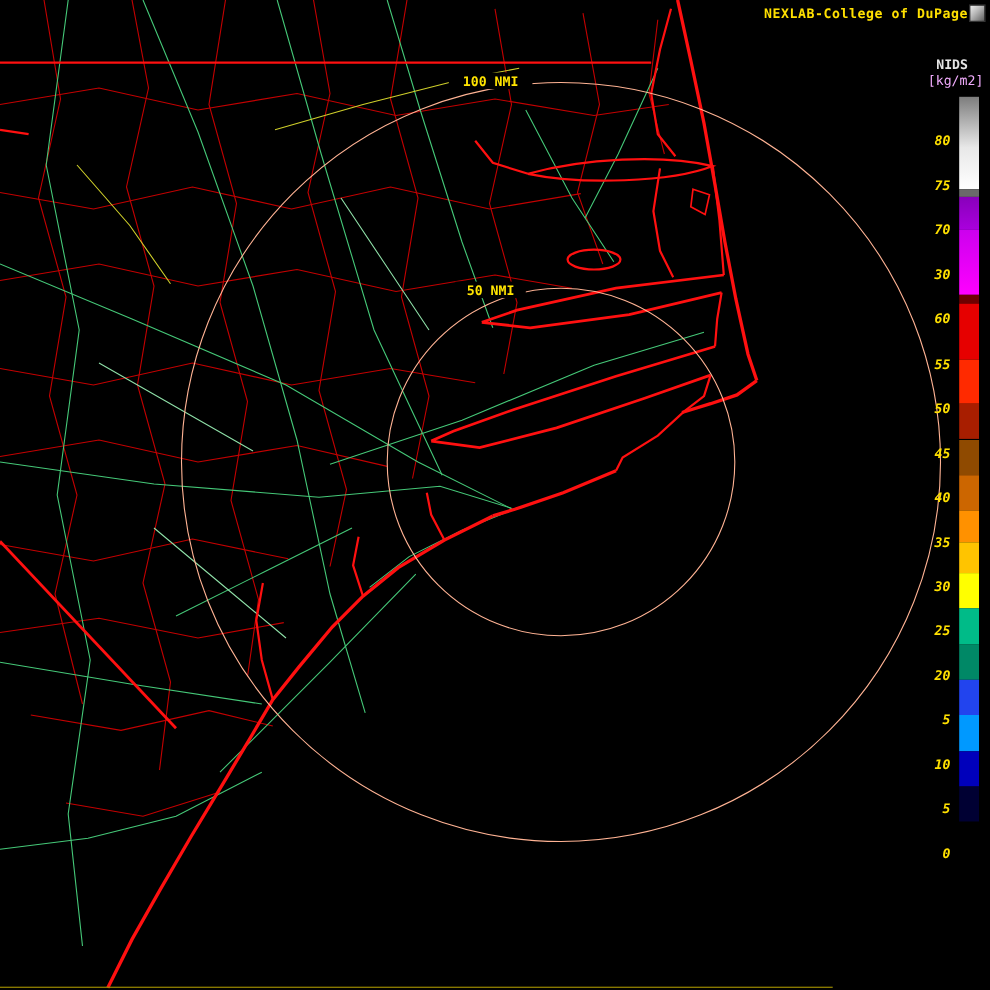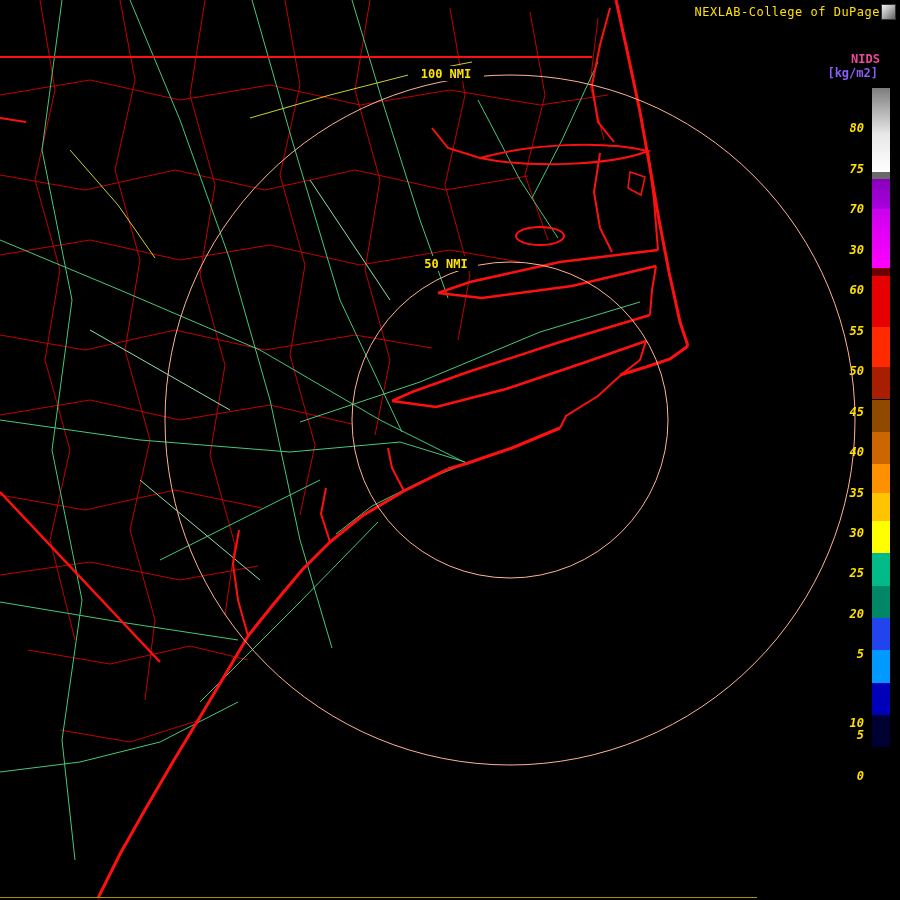--- a/index.html
+++ b/index.html
@@ -2,26 +2,26 @@
 <html><head>
 <meta charset="utf-8">
 <style>
   html,body{margin:0;padding:0;background:#000;}
   #screen{position:relative;width:900px;height:900px;background:#000;overflow:hidden;
           font-family:"DejaVu Sans Mono", monospace;}
   .abs{position:absolute;}
   #map-svg{position:absolute;left:0;top:0;}
   svg text{font-family:"DejaVu Sans Mono", monospace;font-weight:bold;}
 
-  .brand{top:5px;right:20px;color:#ffe000;font-size:12px;font-weight:normal;letter-spacing:0.5px;}
+  .brand{top:5px;right:20px;color:#ffe000;font-size:12px;font-weight:bold;letter-spacing:0.5px;}
   .logo{top:4px;right:4px;width:13px;height:14px;
         background:linear-gradient(135deg,#f0f0f0 0%,#b5b5b5 45%,#5e5e5e 100%);
         border:1px solid #333;}
-  .nids{top:52px;right:20px;color:#ec4899;font-size:12px;font-weight:bold;}
-  .units{top:66px;right:22px;color:#8b5cf6;font-size:12px;font-weight:bold;}
+  .nids{top:52px;right:20px;color:#e5e5e5;font-size:12px;font-weight:bold;}
+  .units{top:66px;right:6px;color:#f0abfc;font-size:12px;font-weight:normal;}
 
   .scalebar{top:88px;right:10px;width:18px;height:712px;}
   .cb-seg{position:absolute;left:0;width:100%;}
   .scale-ticks{top:88px;right:36px;width:28px;height:712px;font-style:italic;}
   .cb-tick{position:absolute;right:0;transform:translateY(-50%);
            color:#ffe000;font-size:12px;font-weight:bold;line-height:1;}
 
   .footer{bottom:8px;left:0;width:100%;text-align:center;color:#ffe000;
           font-size:13px;font-weight:bold;letter-spacing:2px;white-space:nowrap;}
   .footer-underline{bottom:2px;left:0;width:757px;height:1px;background:#a89600;}
@@ -155,20 +155,20 @@
       <div class="cb-tick" style="top: 28.4091%; padding-left: 43px;">60</div>
       <div class="cb-tick" style="top: 34.0909%;">55</div>
       <div class="cb-tick" style="top: 39.7727%;">50</div>
       <div class="cb-tick" style="top: 45.4545%;">45</div>
       <div class="cb-tick" style="top: 51.1364%;">40</div>
       <div class="cb-tick" style="top: 56.8182%;">35</div>
       <div class="cb-tick" style="top: 62.5%;">30</div>
       <div class="cb-tick" style="top: 68.1818%;">25</div>
       <div class="cb-tick" style="top: 73.8636%;">20</div>
       <div class="cb-tick" style="top: 79.5455%;">5</div>
-      <div class="cb-tick" style="top: 85.2273%; margin-top: 28px;">10</div>
+      <div class="cb-tick" style="top: 85.2273%;">10</div>
       <div class="cb-tick" style="top: 90.9091%;">5</div>
       <div class="cb-tick" style="top: 96.5909%;">0</div>
     </div>
 
   <div class="abs footer-underline"></div>
 
 </div>
 
 </body></html>

